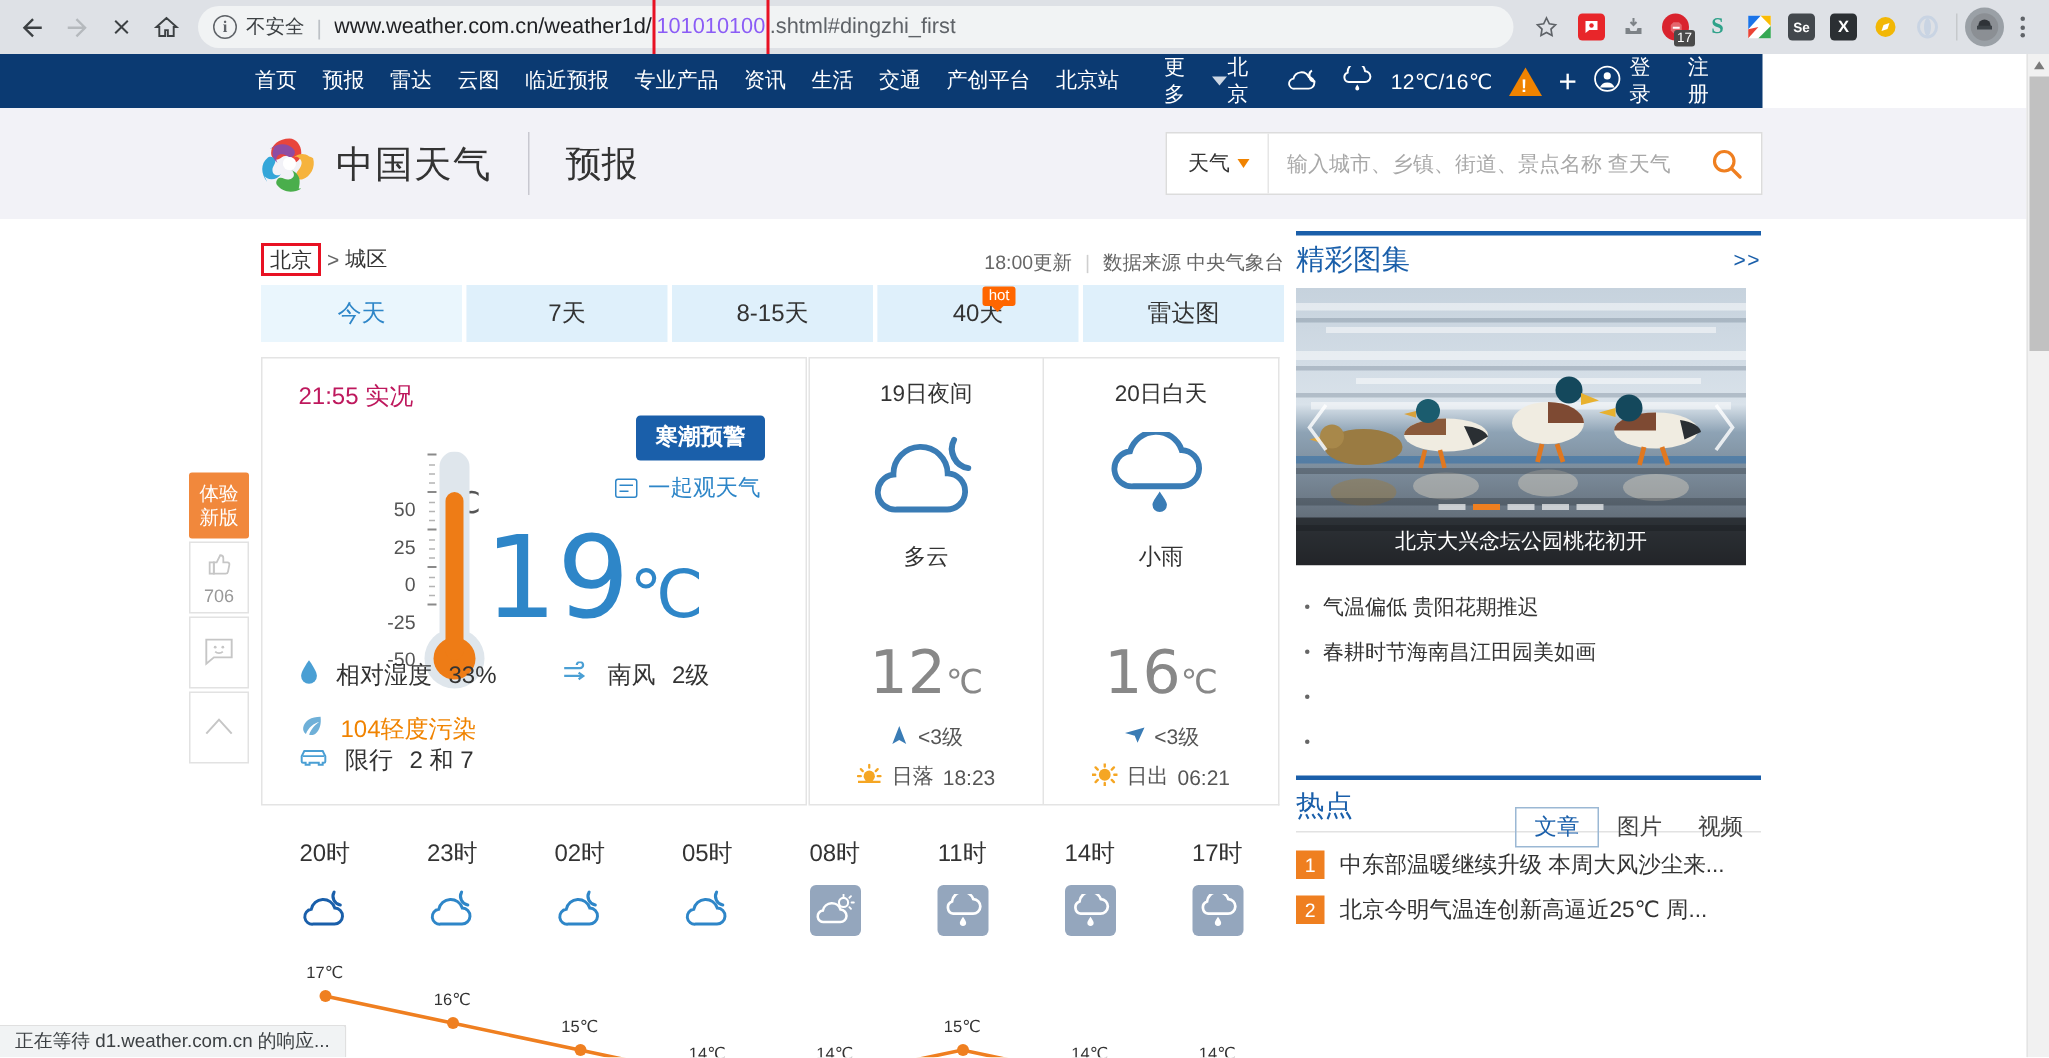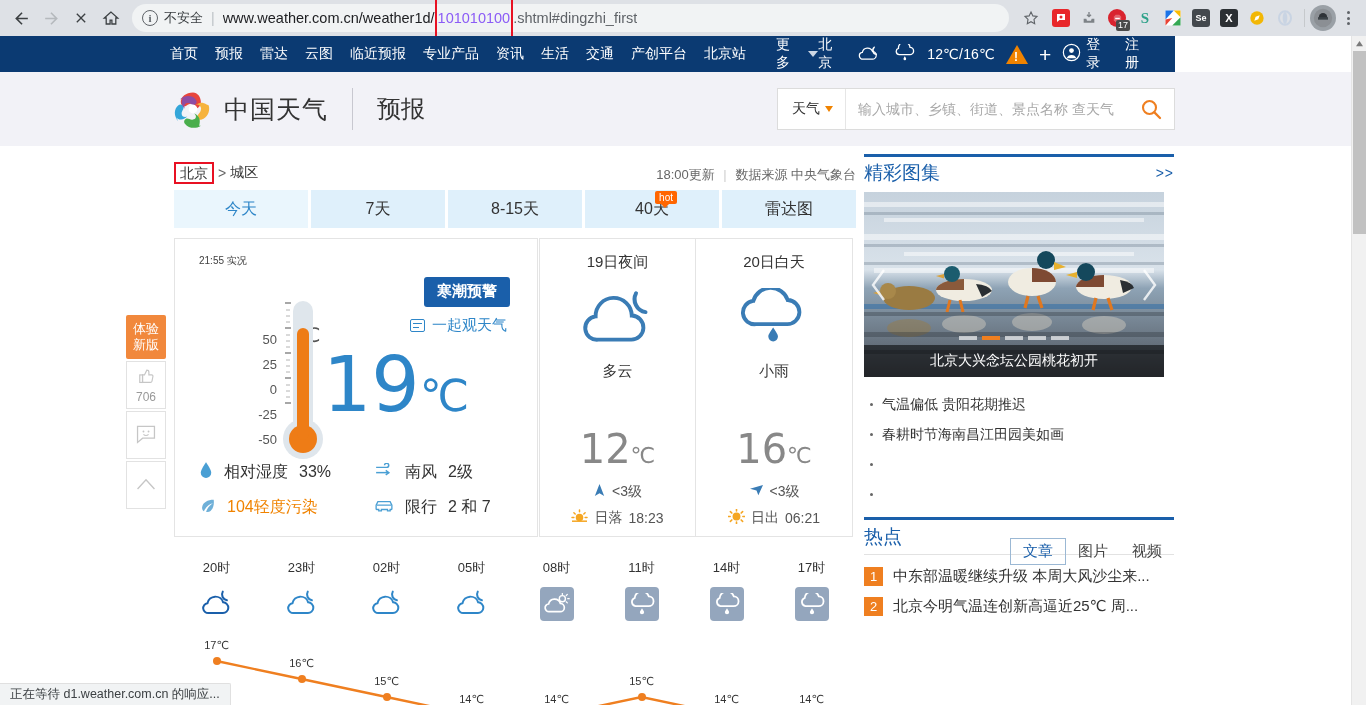--- a/index.html
+++ b/index.html
@@ -294,21 +294,21 @@
   }
 
   
   #today-row { display: flex; margin-top: 10px; }
   #card-now {
     width: 364px; height: 299px;
     border: 1px solid #e4e4e4;
     position: relative;
     background:#fff;
   }
-  #now-time { position:absolute; left:24px; top:15px; font-size:10px; color:#404040;}
+  #now-time { position:absolute; left:24px; top:15px; font-size:16px; color:#be185d;}
   #alarm-btn {
     position:absolute; right: 27px; top: 38px;
     background: #1a5faa;
     color:#fff;
     font-size:15px;
     padding: 5px 13px 6px;
     border-radius: 3px;
     font-weight: bold;
   }
   #talk-weather { position:absolute; right: 30px; top: 77px; display:flex;align-items:center;gap:7px;color:#2e86c8;font-size:15px;}
@@ -351,21 +351,21 @@
   .fc-desc { font-size:15px; color:#333; }
   .fc-temp { font-size: 40px; color: #888; margin-top: 48px; line-height:1; font-family:"DejaVu Sans",sans-serif;}
   .fc-temp .deg { font-size: 22px; }
   .fc-line { font-size: 14px; color: #555; margin-top: 14px; display:flex;align-items:center;justify-content:center;gap:6px;}
   .fc-line.sun { margin-top: 8px; }
 
   
   #hourly { position: relative; margin-top: 22px; height: 160px; }
   #hour-cells { display:flex; }
   .hcell { width: 85px; text-align:center; }
-  .hcell .ht { font-size: 13px; color:#333; }
+  .hcell .ht { font-size: 16px; color:#333; }
   .hcell .hi { height: 42px; display:flex;align-items:center;justify-content:center;margin-top:6px;}
   .hi-box { width: 34px; height: 34px; background: #94a6bd; border-radius: 4px; display:flex;align-items:center;justify-content:center;}
   #hour-chart { position: relative; height: 90px; margin-top: 8px; }
   .hlabel { position: absolute; font-size: 11px; color:#333; transform: translateX(-50%); }
   .hdot { position: absolute; width: 8px; height: 8px; background:#ef7f20; border-radius:50%; transform: translate(-50%,-50%);}
 
   
   .panel-head {
     border-top: 3px solid #1a5faa;
     display:flex; align-items:center;
@@ -800,21 +800,21 @@
                     <svg width="20" height="14" viewBox="0 0 22 16">
                         <path d="M2 5h12a2.4 2.4 0 10-2.4-2.4" fill="none" stroke="#4a9fd4" stroke-width="1.7"></path>
                         <path d="M2 11h14" stroke="#4a9fd4" stroke-width="1.7"></path>
                         <path d="M13 8.5l3.5 2.5L13 13.5" fill="none" stroke="#4a9fd4" stroke-width="1.7"></path>
                       </svg>
                   </span>
                   <span>南风</span>
                   <span>2级</span>
                 </div>
               </div>
-              <div class="stat-row" style="margin-bottom:0;">
+              <div class="stat-row" style="margin-bottom:0;flex-direction:column;">
                 <div class="stat col1">
                   <span>
                     <svg width="17" height="16" viewBox="0 0 18 18">
                         <path d="M16 2C9 2 4 5 3 10c-.4 2 .4 4 2 5 2-5 6-8 10-9-3 2-6 5-7.6 9.6 1.6.5 3.6.2 5-1C15.6 11.6 16.6 7 16 2z" fill="#6fb0d8"></path>
                       </svg>
                   </span>
                   <span class="v-orange">104轻度污染</span>
                 </div>
                 <div class="stat">
                   <span>

